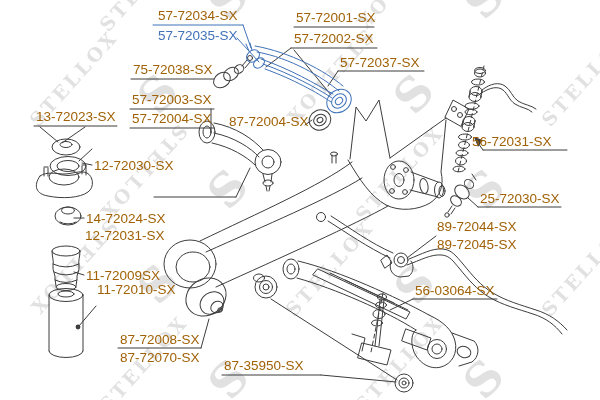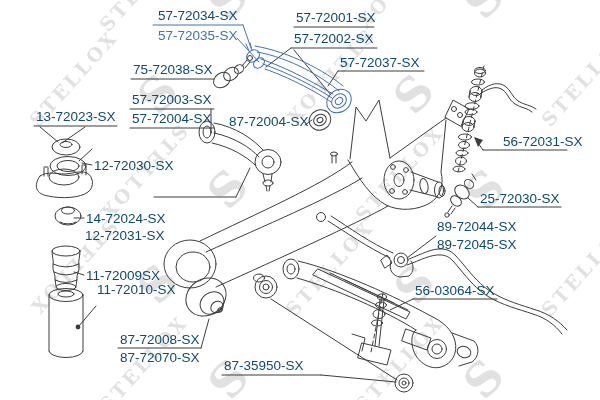--- a/index.html
+++ b/index.html
@@ -13,21 +13,21 @@
   .wm-s{font-size:46px;}
   
   #art{position:absolute;left:0;top:0;z-index:2;}
   .ink{stroke:var(--line,#3d3d3d);fill:none;stroke-width:1;stroke-linecap:round;stroke-linejoin:round;}
   .accent{stroke:var(--accent,#3f72b8);}
   .dash{stroke-dasharray:4,3;}
   .dotfill{fill:var(--line,#3d3d3d);stroke:none;}
   .arrowfill{fill:var(--line,#3d3d3d);stroke:none;}
   
   #labels{position:absolute;inset:0;z-index:3;}
-  .lbl{position:absolute;font-size:13.5px;color:#0c4a6e;white-space:nowrap;cursor:pointer;}
+  .lbl{position:absolute;font-size:13.5px;color:#a16207;white-space:nowrap;cursor:pointer;}
   .lbl.hl{color:var(--accent,#3f72b8);}
 </style>
 </head>
 <body>
 
 <div class="stage">
 
   <div id="wm">
       <span class="wm wm-s" style="left: -45px; top: -28px; transform: rotate(132deg);">S</span>
       <span class="wm wm-t" style="left: 83px; top: -28px; transform: rotate(-48deg);">STELLOX</span>
@@ -258,21 +258,21 @@
     <div class="lbl hl" style="left:158px;top:28px">57-72035-SX</div>
     <div class="lbl" style="left:296px;top:10px">57-72001-SX</div>
     <div class="lbl" style="left:294px;top:31px">57-72002-SX</div>
     <div class="lbl" style="left:133px;top:62px">75-72038-SX</div>
     <div class="lbl" style="left:340px;top:55px">57-72037-SX</div>
     <div class="lbl" style="left:132px;top:92px">57-72003-SX</div>
     <div class="lbl" style="left:132px;top:111px">57-72004-SX</div>
     <div class="lbl" style="left:36px;top:109px">13-72023-SX</div>
     <div class="lbl" style="left:229px;top:114px">87-72004-SX</div>
     <div class="lbl" style="left:94px;top:158px">12-72030-SX</div>
-    <div class="lbl" style="left:503px;top:134px">56-72031-SX</div>
+    <div class="lbl" style="left:472px;top:134px">56-72031-SX</div>
     <div class="lbl" style="left:480px;top:191px">25-72030-SX</div>
     <div class="lbl" style="left:86px;top:211px">14-72024-SX</div>
     <div class="lbl" style="left:85px;top:228px">12-72031-SX</div>
     <div class="lbl" style="left:437px;top:219px">89-72044-SX</div>
     <div class="lbl" style="left:437px;top:237px">89-72045-SX</div>
     <div class="lbl" style="left:86px;top:268px">11-72009SX</div>
     <div class="lbl" style="left:97px;top:282px">11-72010-SX</div>
     <div class="lbl" style="left:415px;top:283px">56-03064-SX</div>
     <div class="lbl" style="left:120px;top:332px">87-72008-SX</div>
     <div class="lbl" style="left:120px;top:350px">87-72070-SX</div>

